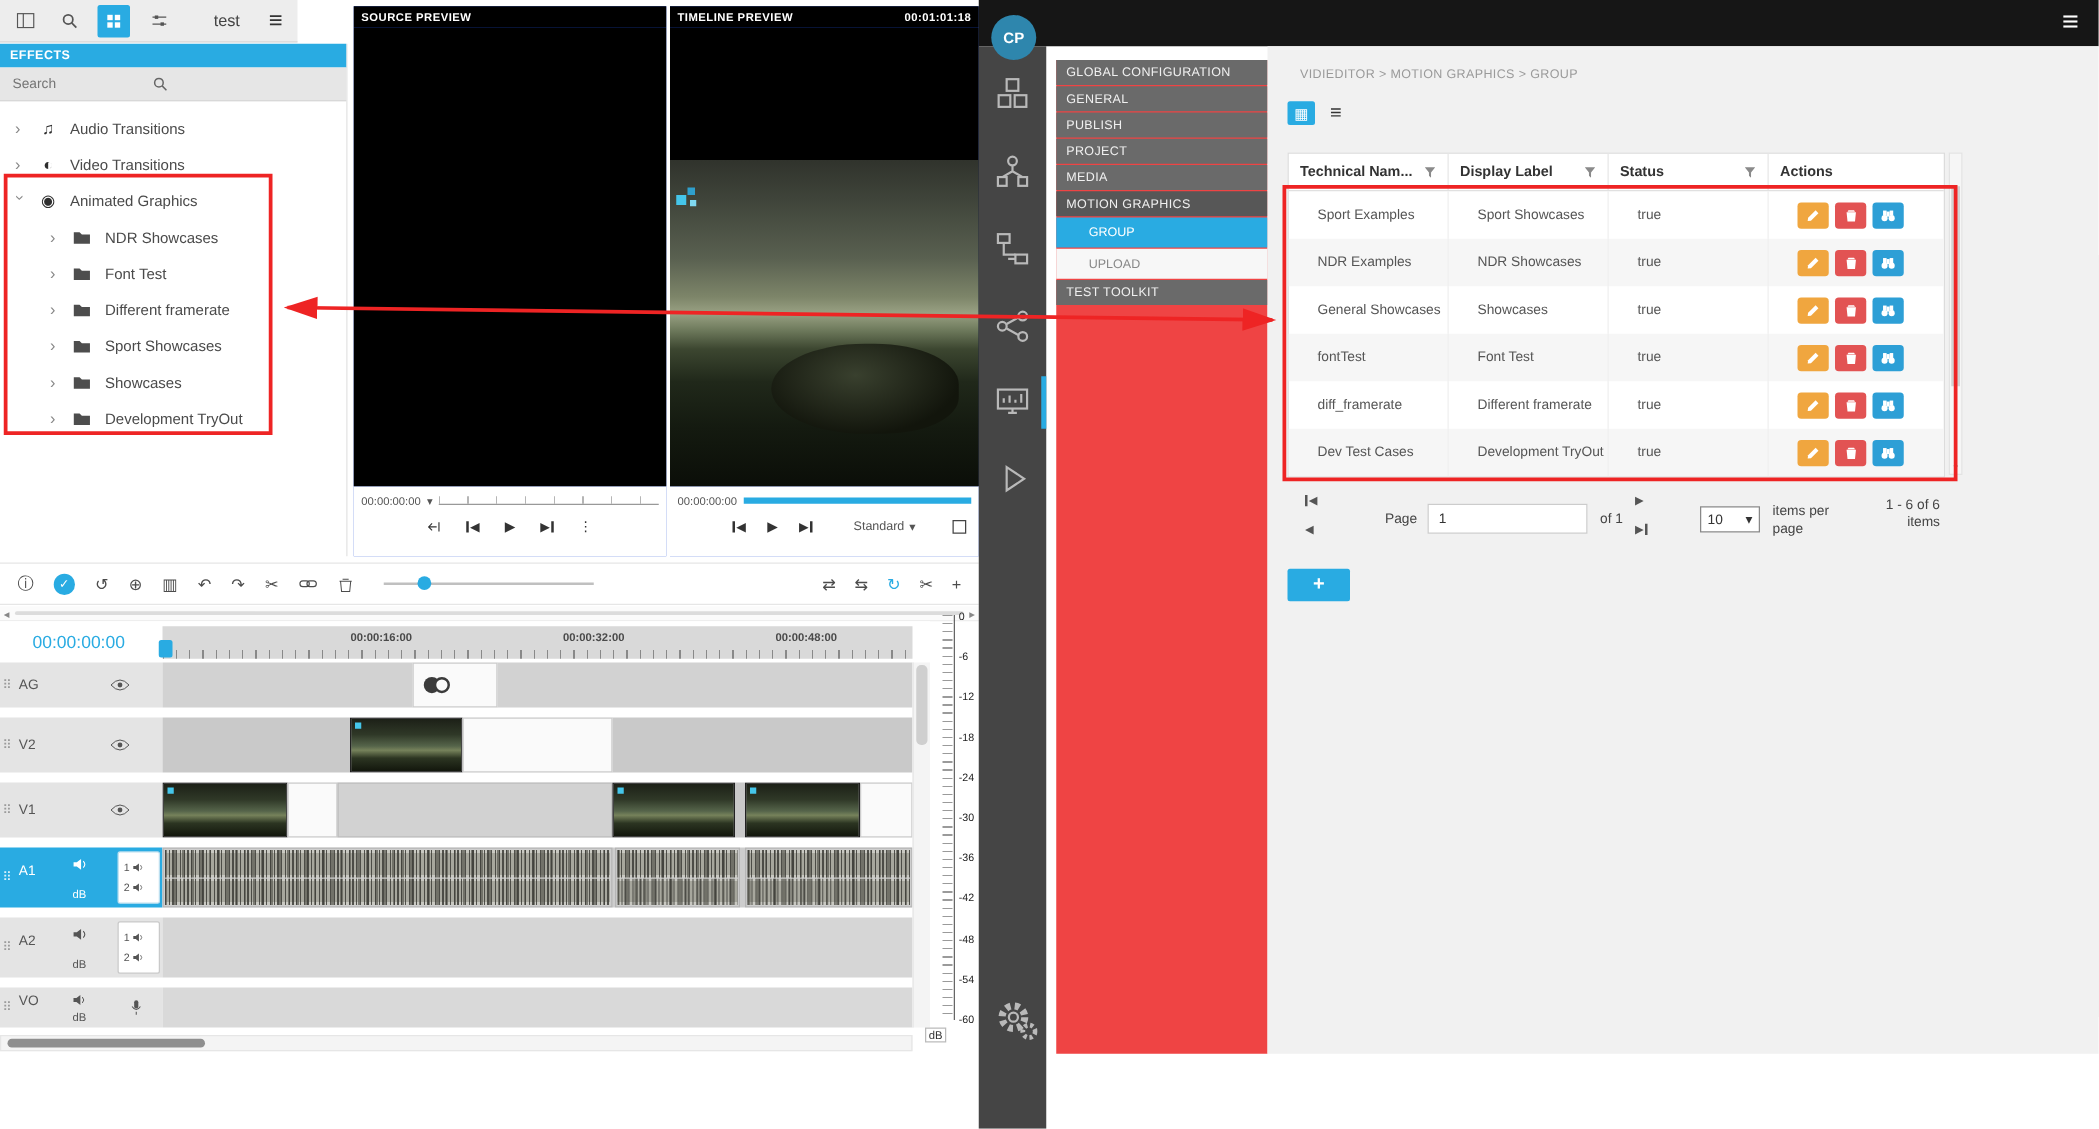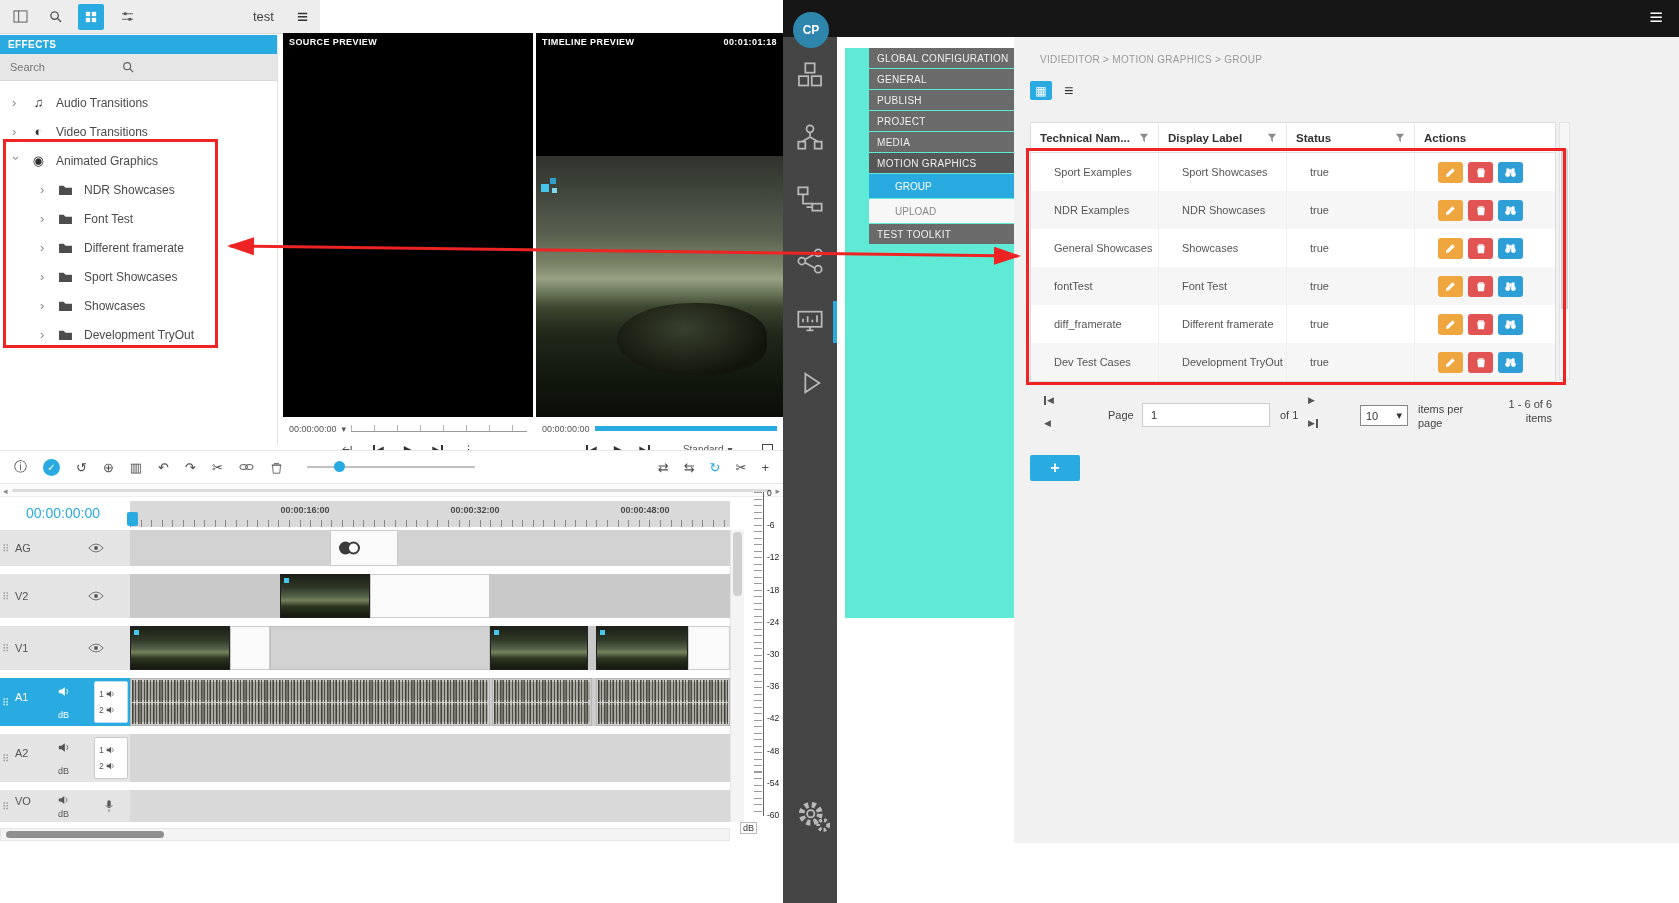--- a/index.html
+++ b/index.html
@@ -1,41 +1,41 @@
 <!DOCTYPE html>
 <html><head>
 <meta charset="utf-8">
 <style>
   * { box-sizing:border-box; margin:0; padding:0; }
   html,body { width:1679px; height:903px; }
   body { position:relative; font-family:"Liberation Sans",sans-serif; background:#fff; overflow:hidden; }
   svg { display:block; }
 
   
-  #ed-topbar { position:absolute; left:0; top:0; width:320px; height:34px; background:#ededed;
+  #ed-topbar { position:absolute; left:0; top:0; width:238px; height:34px; background:#ededed;
     border-bottom:1px solid #d8d8d8; display:flex; align-items:center; padding:0 8px; gap:11px; color:#555; }
   .ed-tool { width:24px; height:24px; display:flex; align-items:center; justify-content:center; color:#555; }
   .ed-tool.active { background:#29abe2; color:#fff; border-radius:2px; width:26px; height:26px; }
   .ed-title { margin-left:auto; font-size:13px; color:#444; }
   .ed-burger { font-size:19px; color:#333; margin-left:12px; margin-right:4px; }
 
   
   #effects { position:absolute; left:0; top:35px; width:278px; height:410px; background:#fff; border-right:1px solid #e3e3e3; }
   .fx-header { height:19px; background:#29abe2; color:#fff; font-size:10px; font-weight:bold; line-height:19px; padding-left:8px; letter-spacing:.4px; }
   .fx-search { height:27px; background:#e6e6e6; display:flex; align-items:center; padding:0 10px; gap:8px; border-bottom:1px solid #d8d8d8; color:#777; }
   .fx-search input { width:104px; border:0; background:transparent; outline:0; font-size:11px; color:#666; font-family:inherit; }
   .tree { padding-top:7px; }
   .tr-row { height:29px; display:flex; align-items:center; gap:9px; padding-left:12px; font-size:12px; color:#4a4a4a; }
   .tr-row.child { padding-left:40px; }
   .chev { color:#888; font-size:13px; width:9px; display:inline-block; }
   .chev.down { transform:rotate(90deg); }
   .g-icon { width:17px; text-align:center; font-size:13px; color:#2e2e2e; }
 
   
-  .preview { position:absolute; top:5px; height:440px; background:#1d4ed8;margin-top:28px; }
+  .preview { position:absolute; top:5px; height:440px; background:#1d4ed8; }
   #src-preview { left:283px; width:250px; }
   #tl-preview  { left:536px; width:247px; }
   .pv-head { height:17px; background:#000; color:#fff; font-size:9px; font-weight:bold; display:flex; align-items:center; justify-content:space-between; padding:0 6px; letter-spacing:.4px; }
   .pv-video { position:relative; height:367px; background:#000; overflow:hidden; }
   .scene { position:absolute; left:0; top:106px; width:100%; height:261px;
     background:linear-gradient(180deg,#30332c 0%,#3f443a 12%,#596050 30%,#7d8569 42%,#99a183 47%,#6f7b5d 52%,#3c4630 58%,#20281a 68%,#141a10 82%,#0b0e08 100%); }
   .rock { position:absolute; right:16px; bottom:42px; width:150px; height:72px; border-radius:50% 45% 40% 50%;
     background:radial-gradient(ellipse at 45% 35%, #39402e, #12150c 72%); }
   .logo-sq { position:absolute; background:#45c6ea; }
   .pv-ctrl { height:56px; background:#fff; padding:4px 6px 0; }
@@ -126,21 +126,21 @@
     display:flex; align-items:center; padding-left:14px; letter-spacing:.4px; }
   .env-tab.active { background:#fff; color:#333; justify-content:space-between; padding-right:10px; }
   .adm-burger { position:absolute; right:16px; top:4px; color:#fff; font-size:23px; font-weight:bold; }
 
   #adm-rail { position:absolute; left:783px; top:37px; width:54px; height:866px; background:#454545; }
   .rail-ic { position:absolute; left:13px; width:28px; height:28px; color:#b9b9b9; }
   .active-bar { position:absolute; right:0; top:264px; width:4px; height:42px; background:#29abe2; }
   #cp-avatar { position:absolute; left:793px; top:12px; width:36px; height:36px; border-radius:50%; background:#2e86ad;
     color:#ffffff; font-size:12px; font-weight:bold; display:flex; align-items:center; justify-content:center; z-index:5; }
 
-  #cfg-menu { position:absolute; left:845px; top:48px; width:169px; height:570px; background:#5eead4;padding-left:24px; }
+  #cfg-menu { position:absolute; left:845px; top:48px; width:169px; height:795px; background:#ef4444; }
   .cfg-item { height:20px; background:#6a6a6a; color:#f0f0f0; font-size:10px; display:flex; align-items:center;
     padding-left:8px; margin-bottom:1px; letter-spacing:.3px; }
   .cfg-item.open { background:#575757; }
   .cfg-sub { height:24px; font-size:10px; display:flex; align-items:center; padding-left:26px; margin-bottom:1px; }
   .cfg-sub.active { background:#29abe2; color:#fff; }
   .cfg-sub.idle { background:#f7f7f7; color:#888; }
 
   #adm-content { position:absolute; left:1014px; top:37px; width:665px; height:806px; background:#f1f1f1; }
   .crumb { position:absolute; left:26px; top:17px; font-size:10px; color:#9a9a9a; letter-spacing:.3px; }
   .toggles { position:absolute; left:16px; top:44px; display:flex; gap:12px; align-items:center; }

